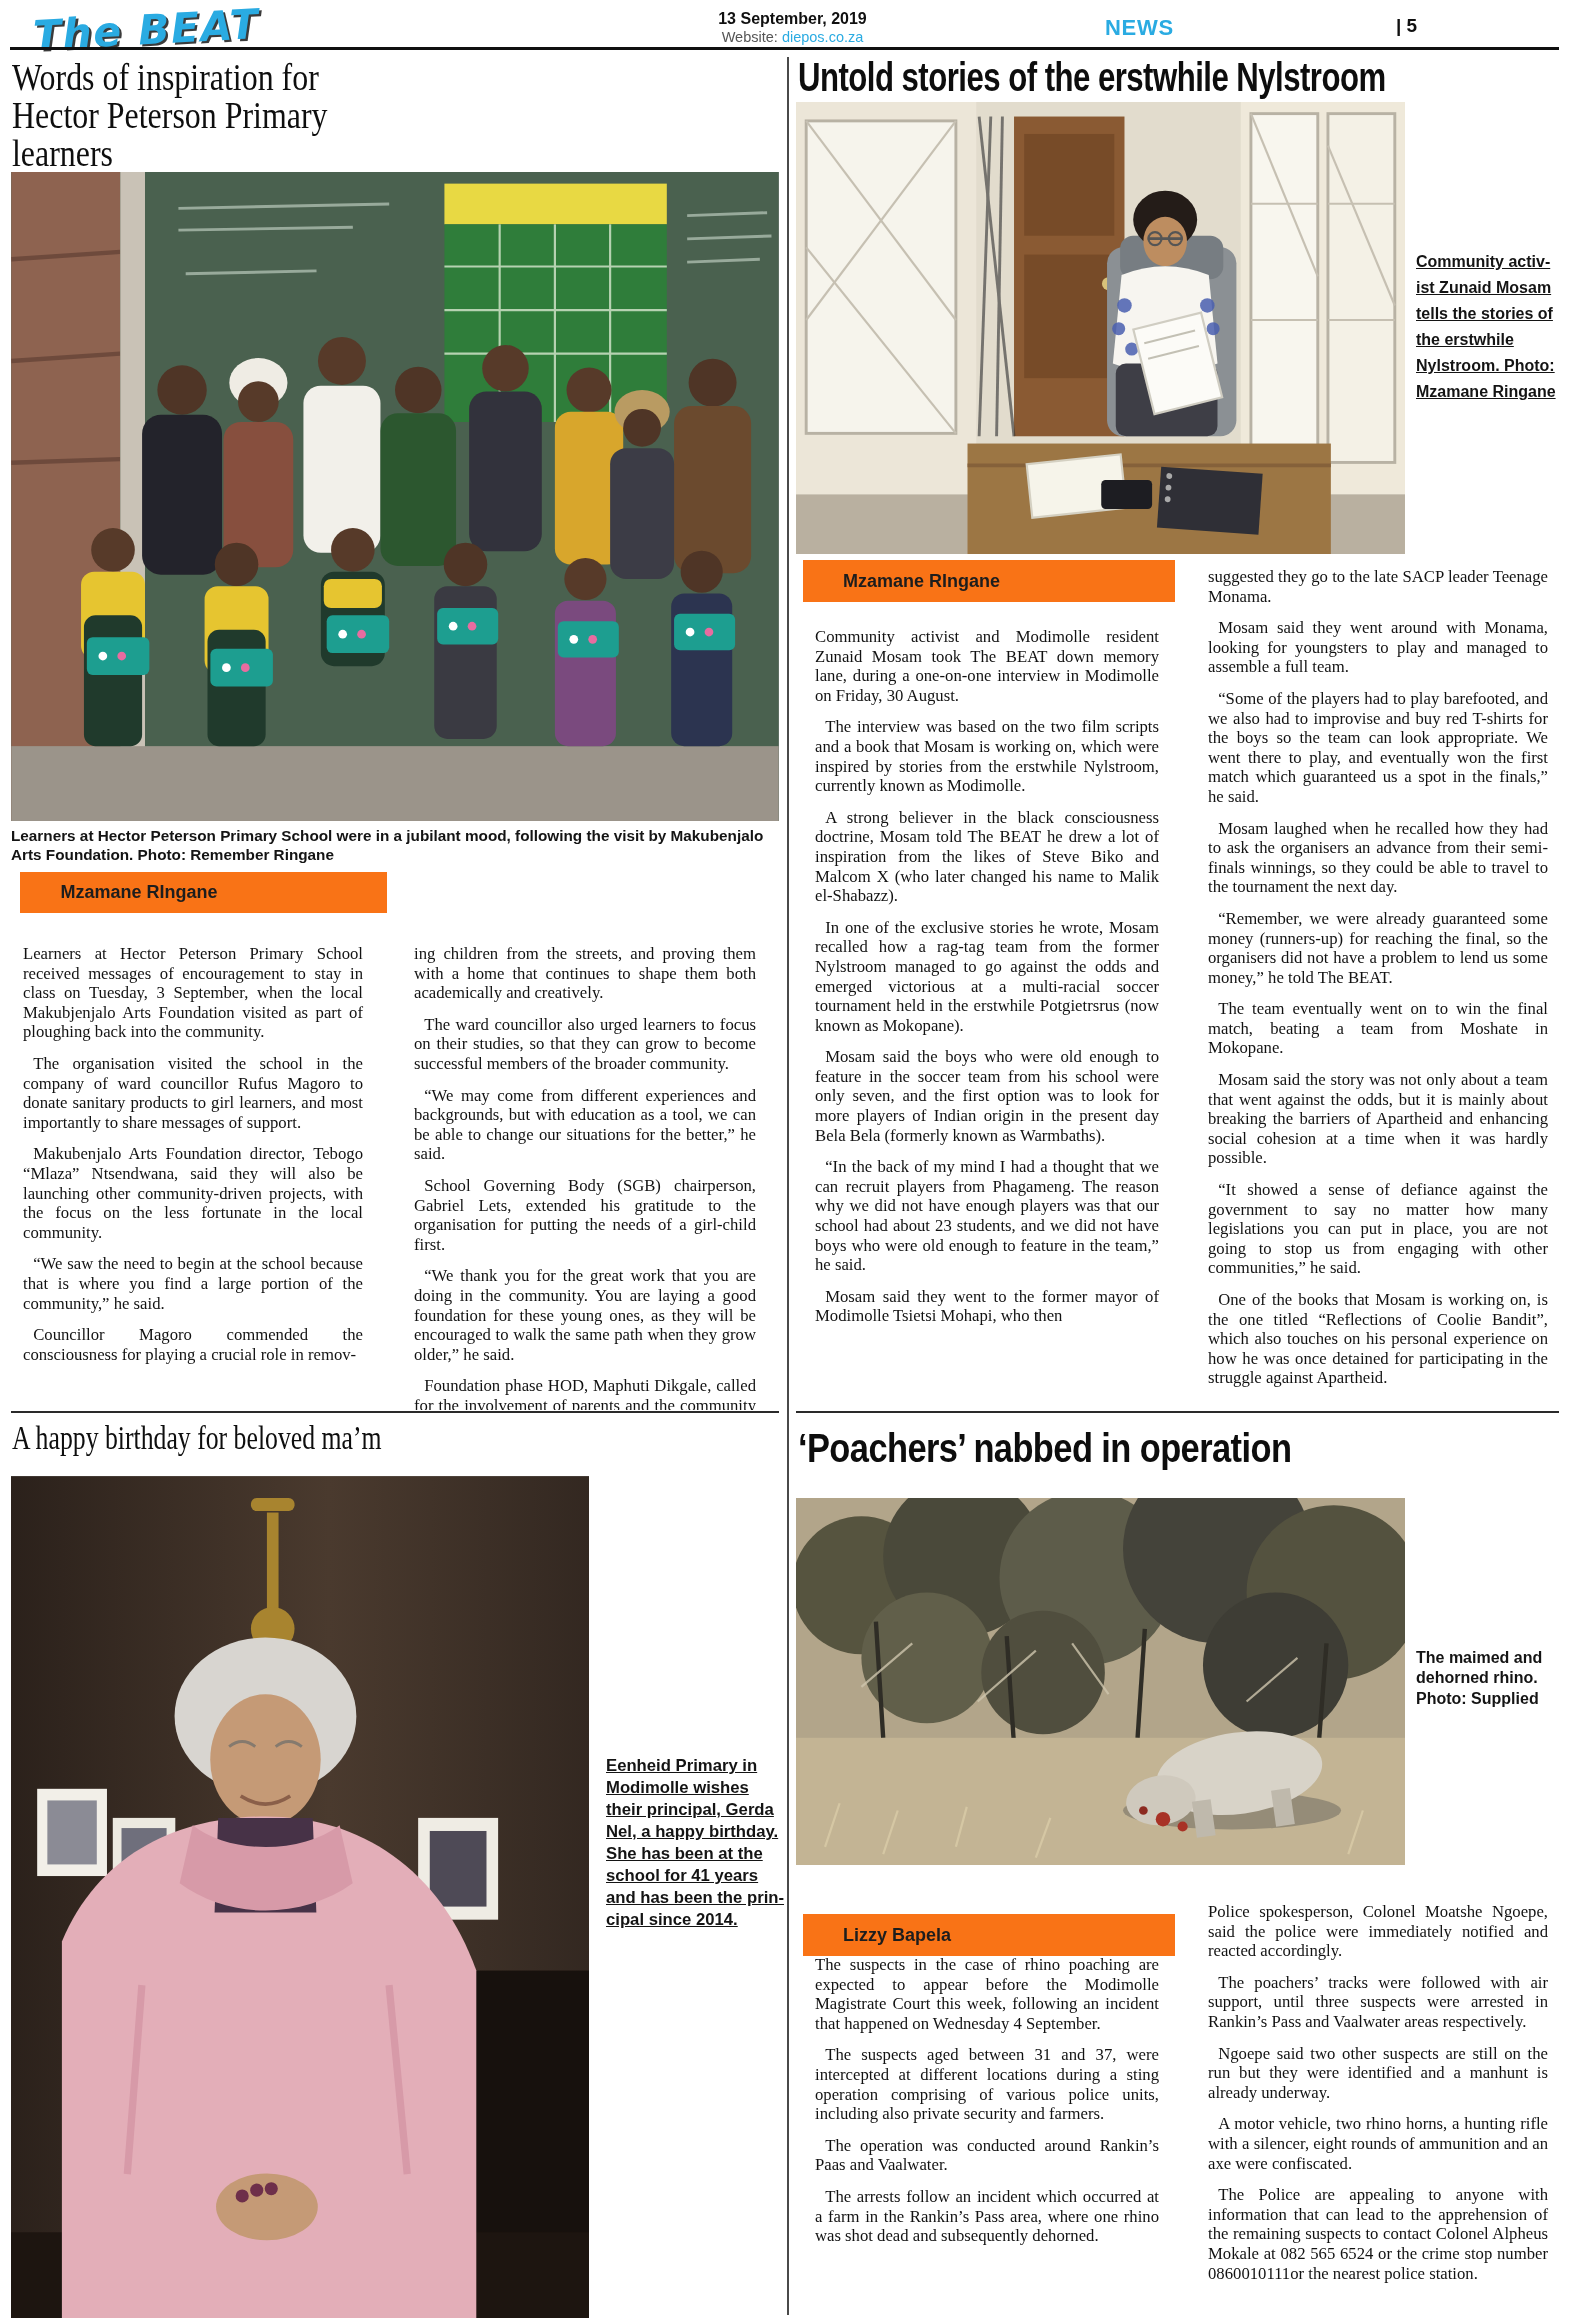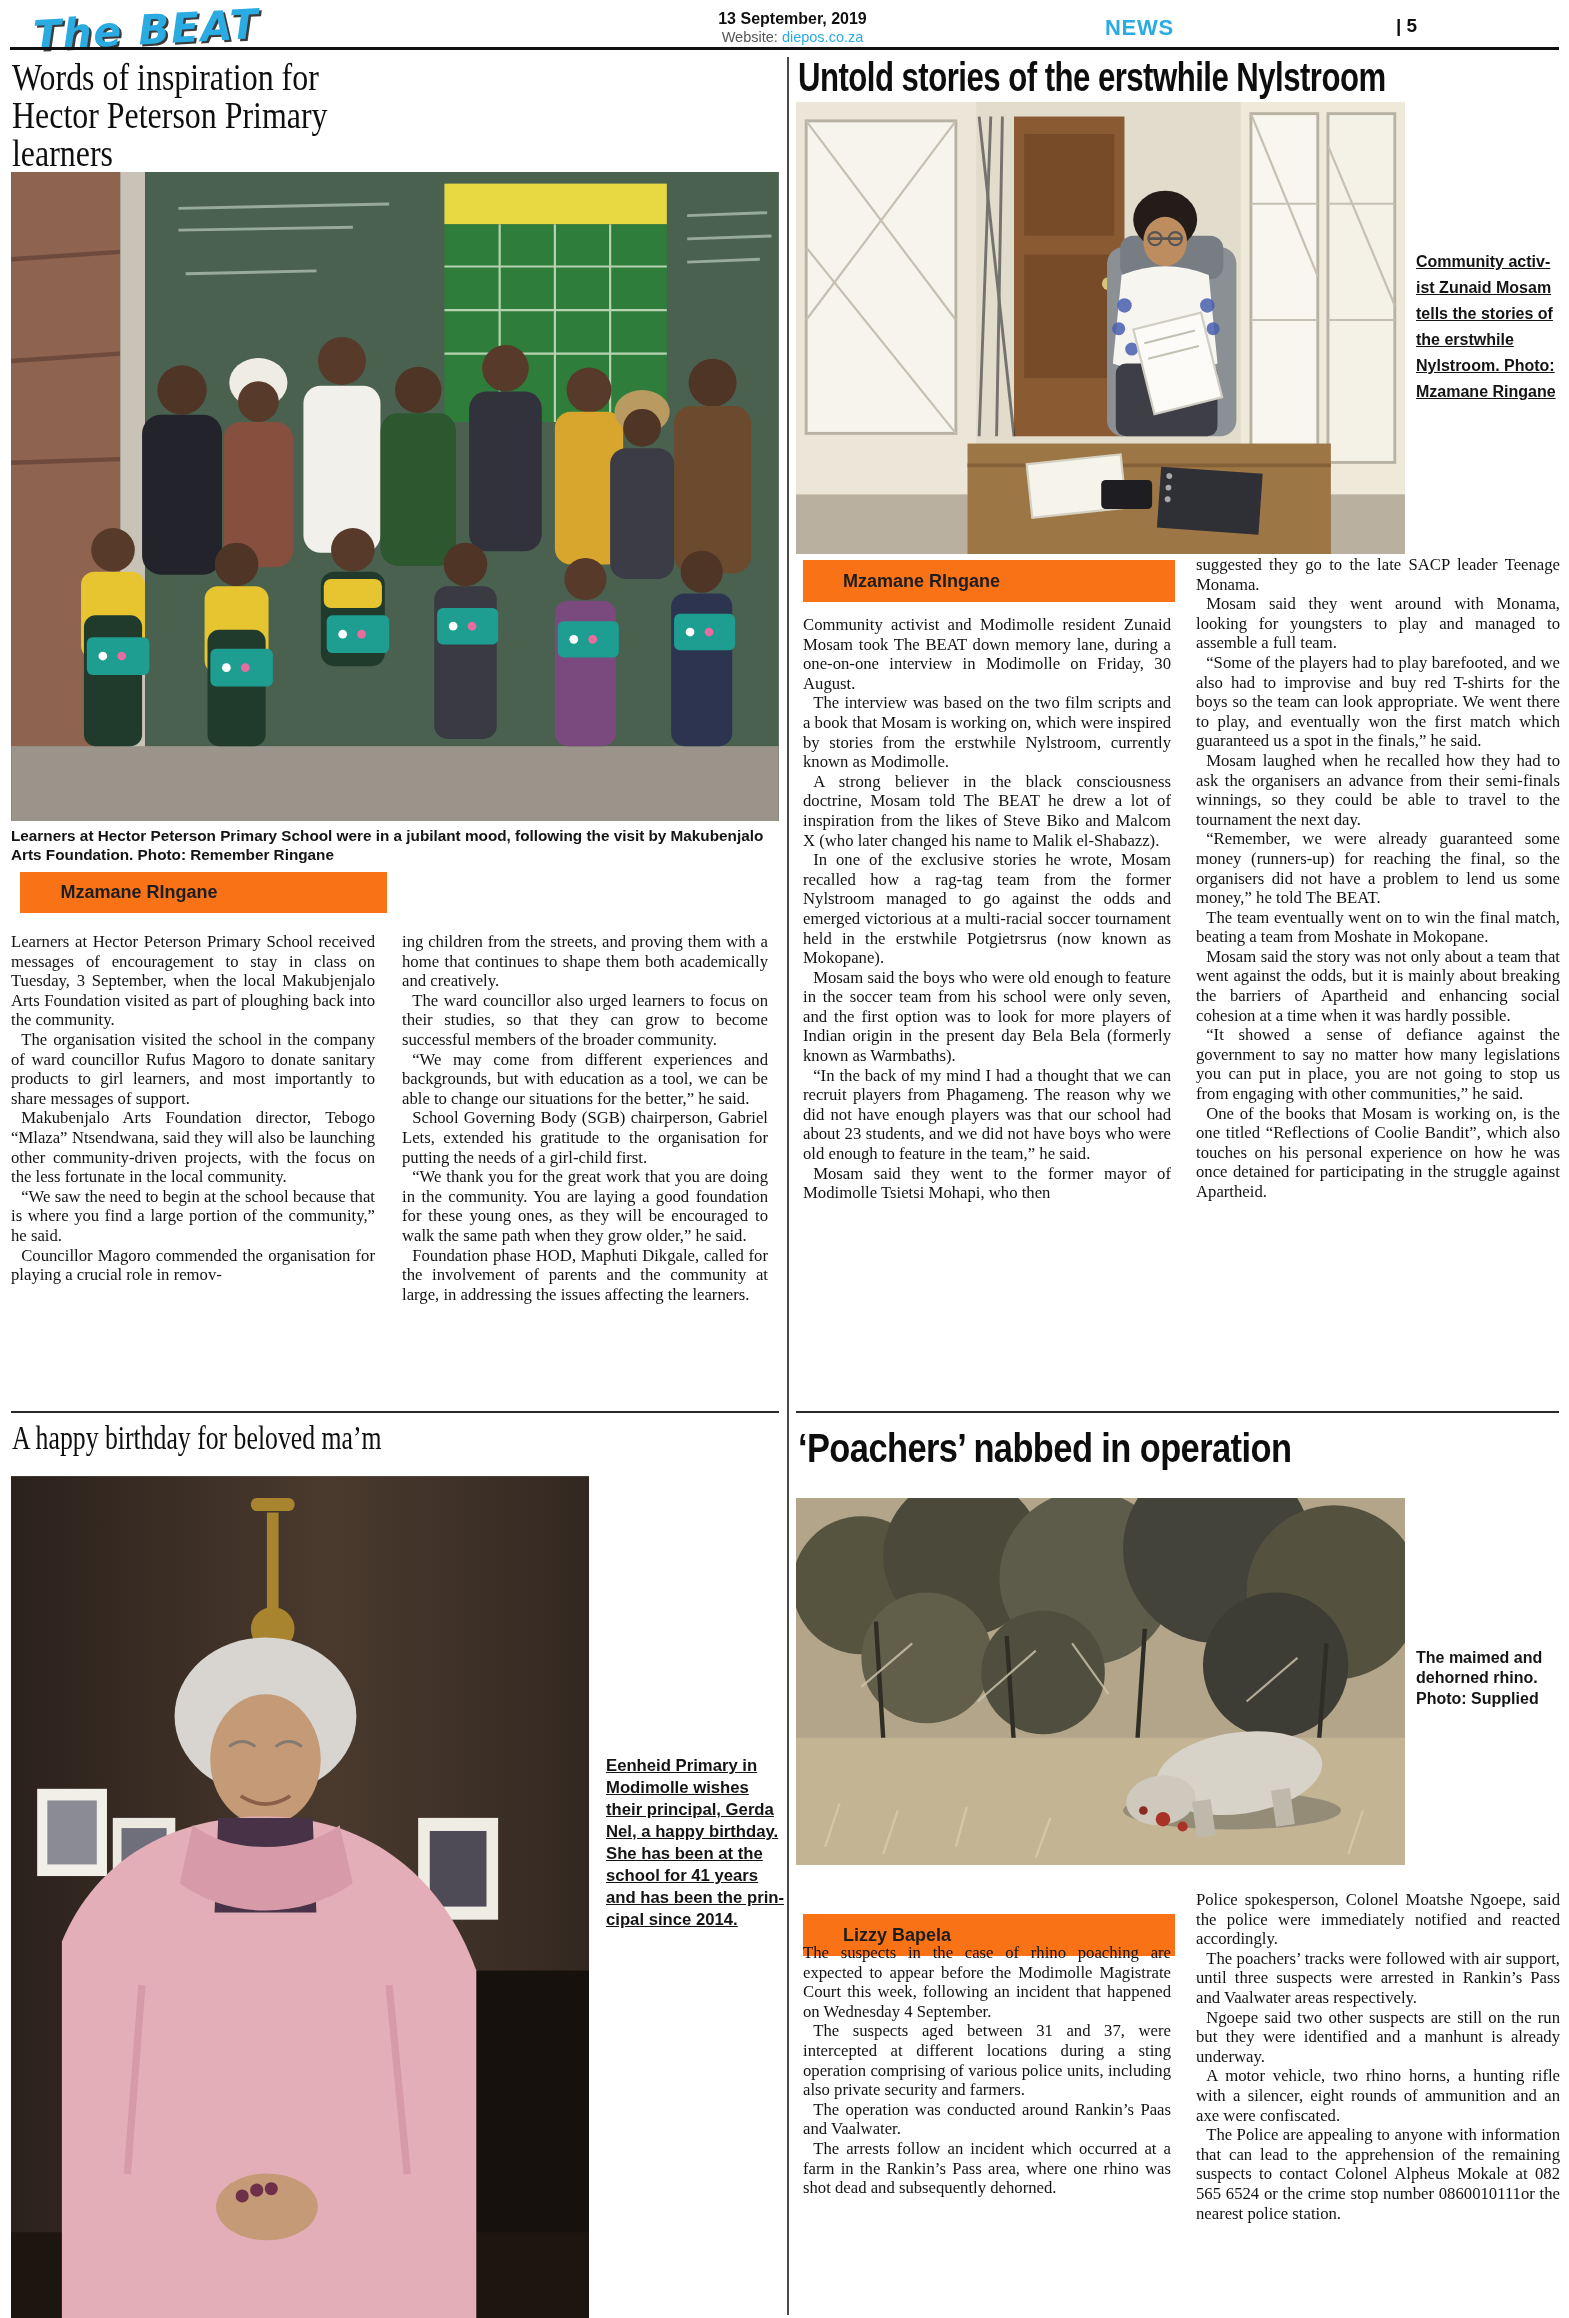--- a/index.html
+++ b/index.html
@@ -50,21 +50,21 @@
   .caption-a1    { left:11px;   top:826px; width:758px; font-size:15.3px; line-height:19px; }
   .caption-nyl   { left:1416px; top:249px;  width:147px;  font-size:16px; line-height:26px;text-decoration:underline; }
   .caption-poach { left:1416px; top:1648px; width:147px;  font-size:16px; line-height:20.4px; }
   .caption-bday  { left:606px;  top:1755px; width:182px;  font-size:16.7px; line-height:22px;text-decoration:underline; }
 
   
   .bodycol {
     font-family:"Liberation Serif", serif; font-size:16.7px; line-height:19.6px;
     text-align:justify; color:#121212; overflow:hidden;
   }
-  .bodycol p { margin:0; }
+  .bodycol p { margin:12px; }
   .bodycol p + p { text-indent:10.2px; }
   .a1c1  { left:11px;   top:932px; width:364px; height:478px; }
   .a1c2  { left:402px;  top:932px; width:366px; height:478px; }
   .nylc1 { left:803px; top:615px;  width:368px; height:794px; }
   .nylc2 { left:1196px; top:555px;  width:364px; height:855px; }
   .poac1 { left:803px; top:1943px; width:368px; height:374px; }
   .poac2 { left:1196px; top:1890px; width:364px; height:426px; }
 
   
   .photo { overflow:hidden; background:#9a9a9a; }
@@ -197,21 +197,21 @@
     </svg>
   </div>
 
   <div class="abs caption caption-a1">Learners at Hector Peterson Primary School were in a jubilant mood, following the visit by Makubenjalo Arts Foundation. Photo: Remember Ringane</div>
   <div class="abs byline byline1">Mzamane RIngane</div>
   <div class="abs bodycol a1c1">
       <p>Learners at Hector Peterson Primary School received messages of encouragement to stay in class on Tuesday, 3 September, when the local Makubjenjalo Arts Foundation visited as part of ploughing back into the community.</p>
       <p>The organisation visited the school in the company of ward councillor Rufus Magoro to donate sanitary products to girl learners, and most importantly to share messages of support.</p>
       <p>Makubenjalo Arts Foundation director, Tebogo “Mlaza” Ntsendwana, said they will also be launching other community-driven projects, with the focus on the less fortunate in the local community.</p>
       <p>“We saw the need to begin at the school because that is where you find a large portion of the community,” he said.</p>
-      <p>Councillor Magoro commended the organisation for playing a crucial role in remov-</p>
+      <p>Councillor Magoro commended the consciousness for playing a crucial role in remov-</p>
     </div>
   <div class="abs bodycol a1c2">
       <p>ing children from the streets, and proving them with a home that continues to shape them both academically and creatively.</p>
       <p>The ward councillor also urged learners to focus on their studies, so that they can grow to become successful members of the broader community.</p>
       <p>“We may come from different experiences and backgrounds, but with education as a tool, we can be able to change our situations for the better,” he said.</p>
       <p>School Governing Body (SGB) chairperson, Gabriel Lets, extended his gratitude to the organisation for putting the needs of a girl-child first.</p>
       <p>“We thank you for the great work that you are doing in the community. You are laying a good foundation for these young ones, as they will be encouraged to walk the same path when they grow older,” he said.</p>
       <p>Foundation phase HOD, Maphuti Dikgale, called for the involvement of parents and the community at large, in addressing the issues affecting the learners.</p>
     </div>
 

